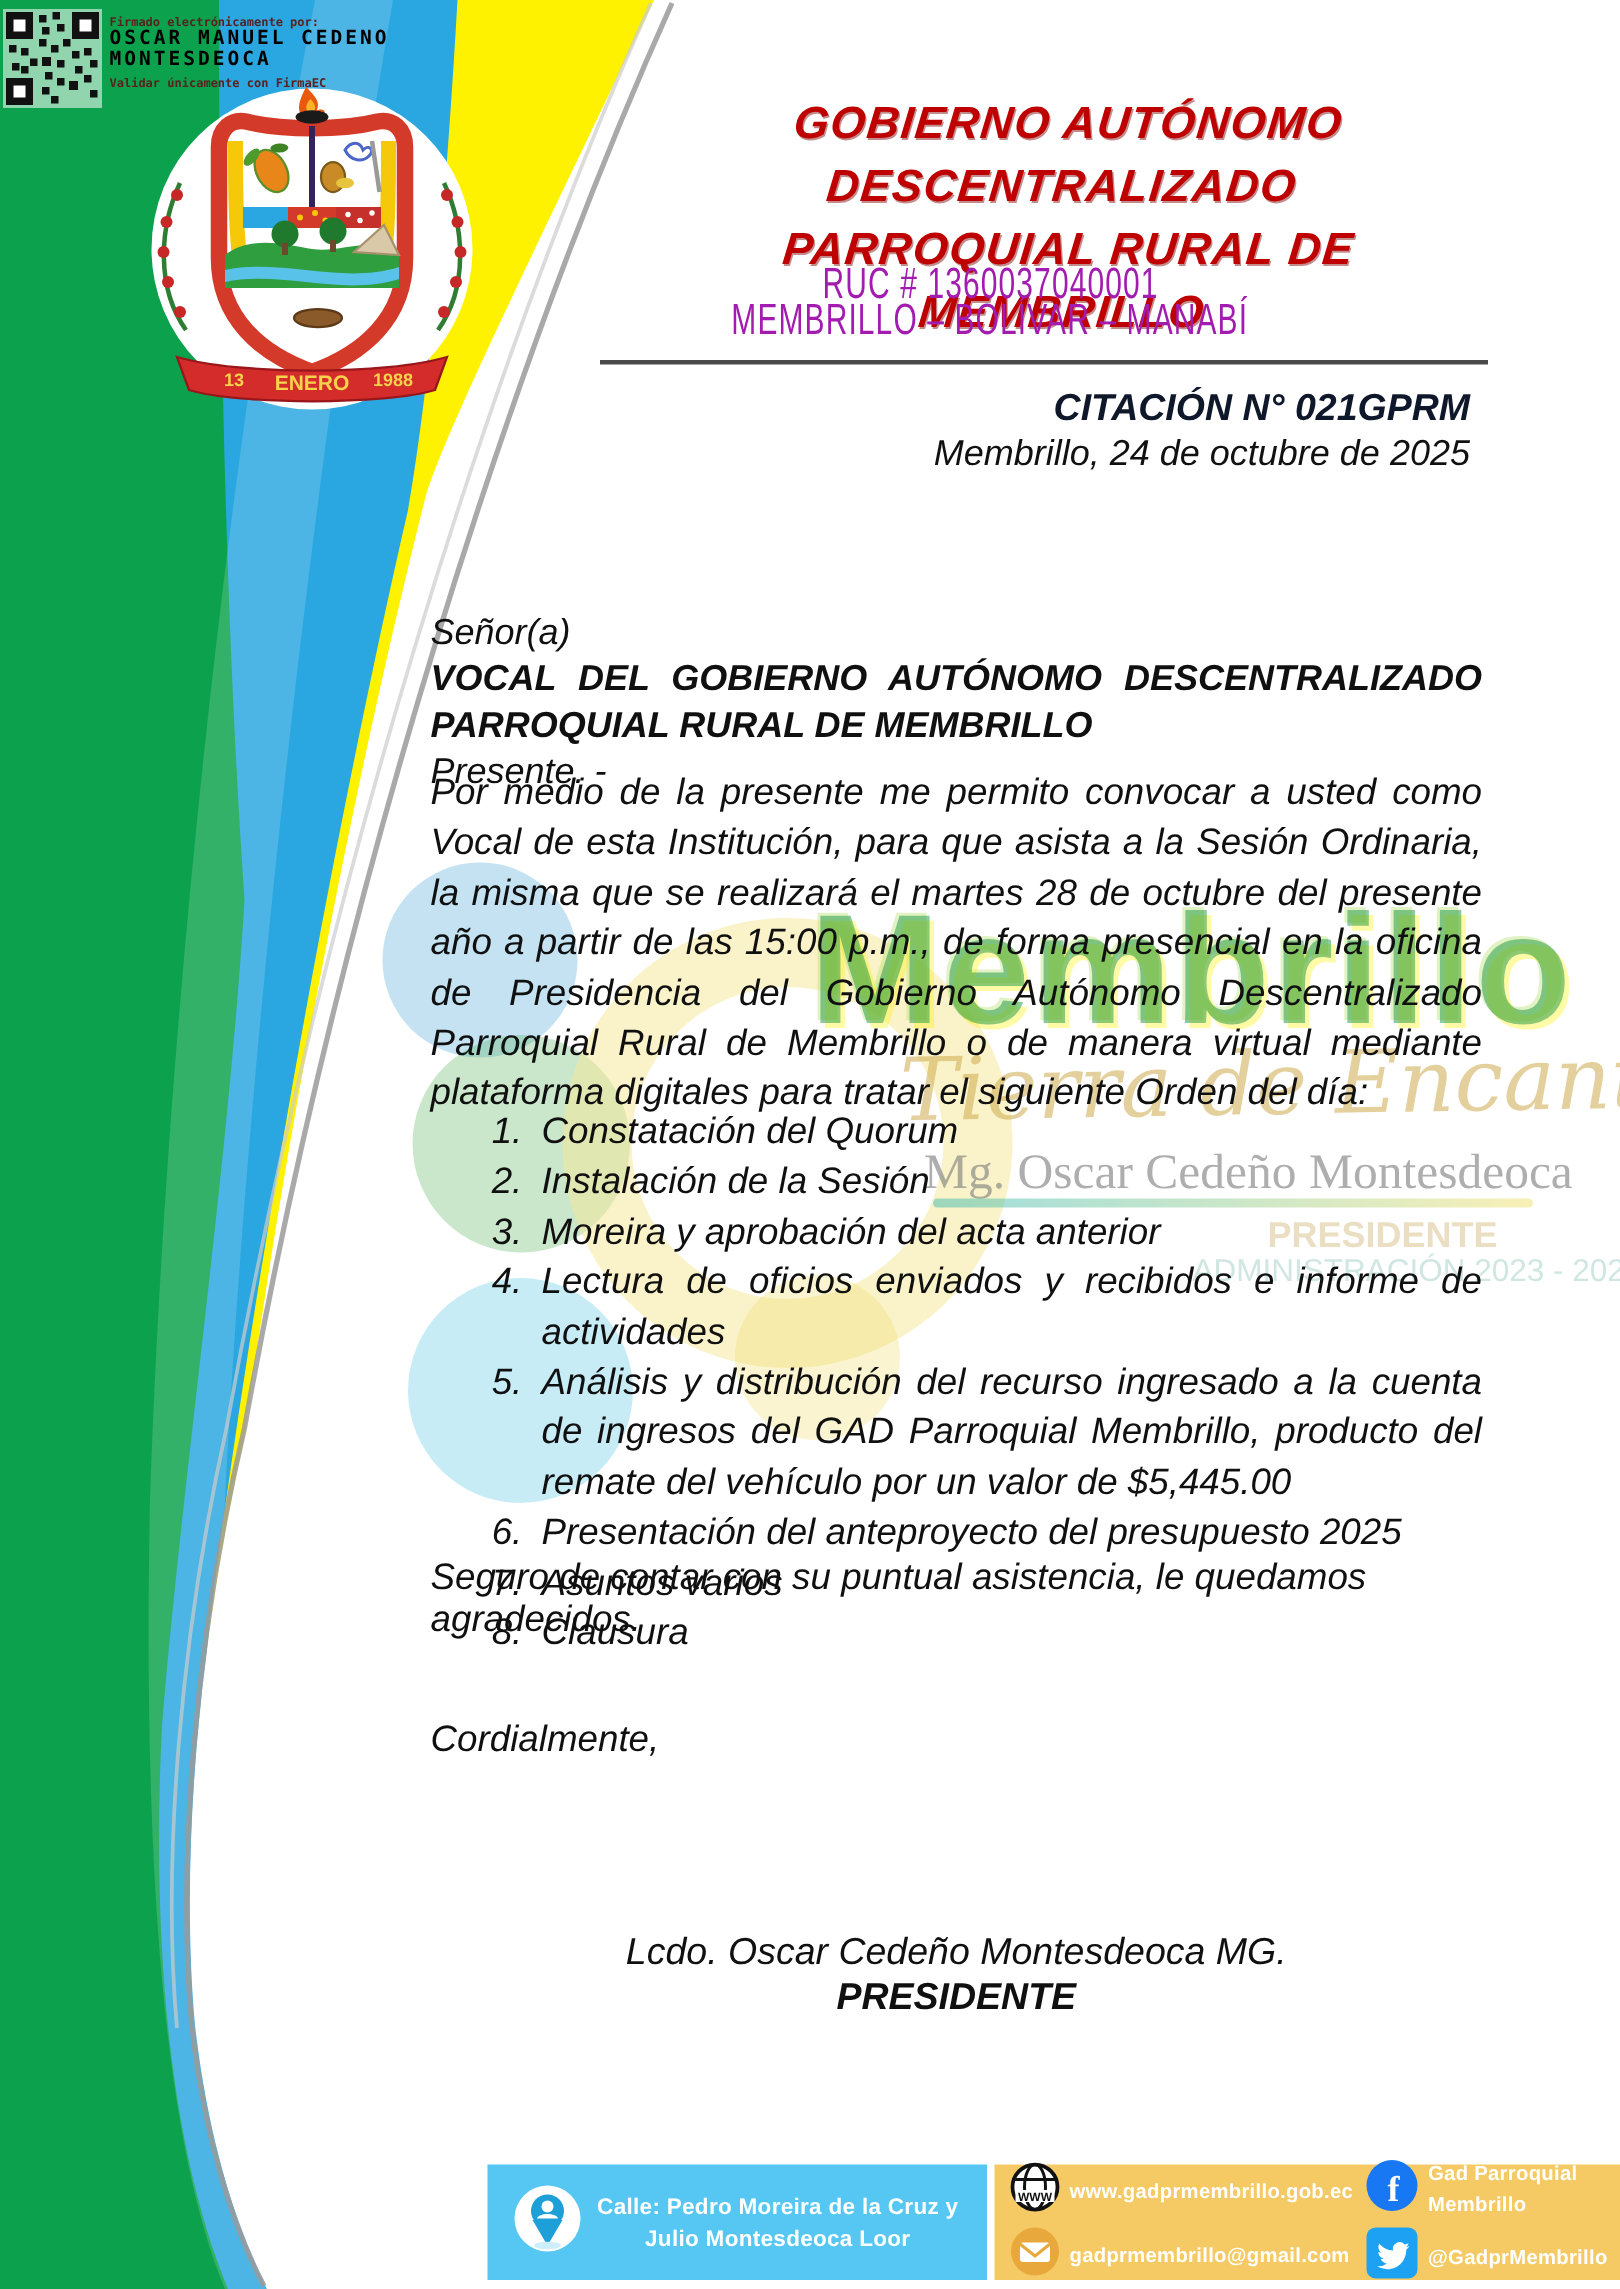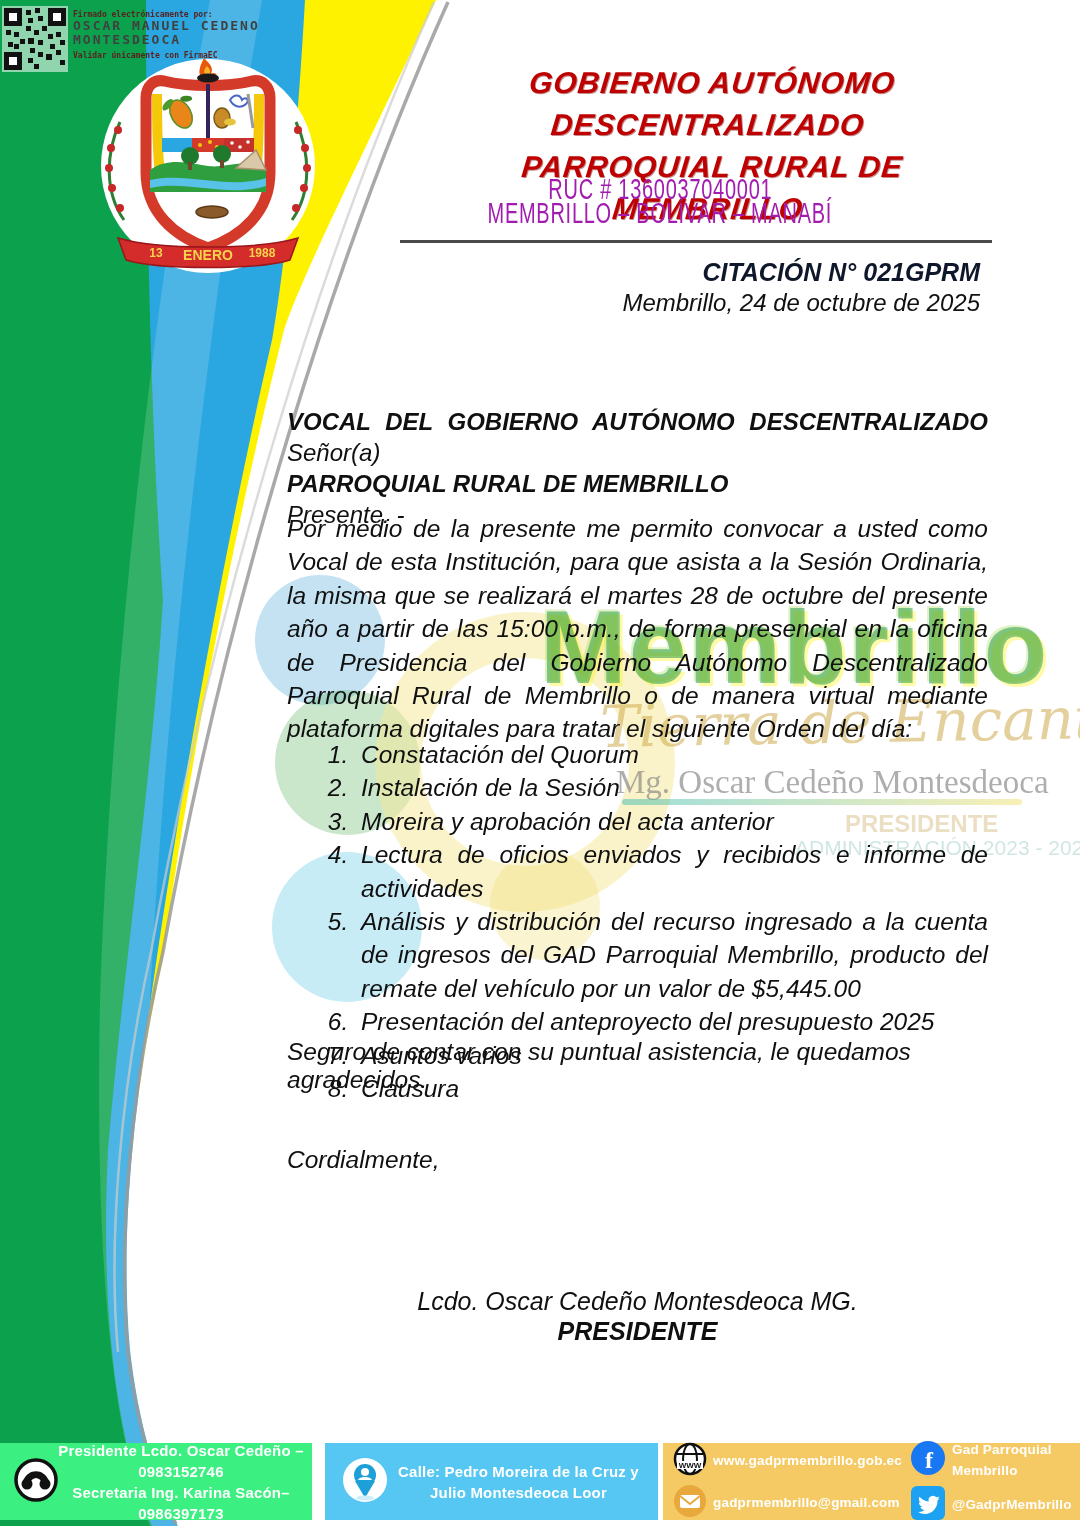--- a/index.html
+++ b/index.html
@@ -4,21 +4,21 @@
 <style>
   html,body{margin:0;padding:0;background:#e8e8e8;}
   .page{position:relative;width:1080px;height:1526px;background:#fff;overflow:hidden;
         font-family:"Liberation Sans",sans-serif;}
   .bg-svg{position:absolute;left:0;top:0;z-index:0;}
   
   .stamp{position:absolute;left:2px;top:6px;z-index:5;display:flex;}
   .stamp-text{margin-left:5px;padding-top:4px;}
   .stamp-tiny{font-family:"DejaVu Sans Mono",monospace;font-size:8px;color:#5a1f1f;font-weight:bold;}
   .stamp-name{font-family:"DejaVu Sans Mono",monospace;font-size:13px;line-height:14px;
-              letter-spacing:2px;color:#404040;font-weight:bold;}
+              letter-spacing:2px;color:#000000;font-weight:bold;}
   
   .crest{position:absolute;left:98px;top:52px;z-index:4;}
   .title-block{position:absolute;left:420px;top:62px;width:580px;text-align:center;z-index:4;}
   .title-line{font-size:30px;font-weight:bold;font-style:italic;color:#BE0000;
               transform:skewX(-6deg);letter-spacing:1px;line-height:42px;
               text-shadow:1px 1px 0 rgba(122,0,0,.45);}
   .hdr-cond{position:absolute;left:420px;width:480px;text-align:center;z-index:4;color:#a21caf;}
   .hdr-cond span{display:inline-block;transform:scale(0.74,1.08);transform-origin:center;
                  font-size:27px;letter-spacing:1px;white-space:nowrap;}
   .hdr-rule{position:absolute;left:400px;top:240px;width:592px;height:0;
@@ -231,22 +231,22 @@
     <span>MEMBRILLO – BOLÍVAR – MANABÍ</span>
   </div>
   <div class="hdr-rule"></div>
 
   <div class="cit-block">
     <div class="cit-num">CITACIÓN N° 021GPRM</div>
     <div class="cit-date">Membrillo, 24 de octubre de 2025</div>
   </div>
 
   <div class="letter recip" style="position:absolute;">
+    <div class="it">Señor(a)</div>
     <div class="it bold-line spread">VOCAL DEL GOBIERNO AUTÓNOMO DESCENTRALIZADO</div>
-    <div class="it">Señor(a)</div>
     <div class="it bold-line">PARROQUIAL RURAL DE MEMBRILLO</div>
     <div class="it">Presente. -</div>
   </div>
 
   <div class="letter para it" style="position:absolute;">Por medio de la presente me permito convocar a usted como Vocal de esta Institución, para que asista a la Sesión Ordinaria, la misma que se realizará el martes 28 de octubre del presente año a partir de las 15:00 p.m., de forma presencial en la oficina de Presidencia del Gobierno Autónomo Descentralizado Parroquial Rural de Membrillo o de manera virtual mediante plataforma digitales para tratar el siguiente Orden del día:</div>
 
   <div class="letter agenda it" style="position:absolute;">
     <ol>
         <li>Constatación del Quorum</li>
         <li>Instalación de la Sesión</li>
@@ -262,34 +262,20 @@
   <div class="letter farewell it" style="position:absolute;">Cordialmente,</div>
   <div class="letter closing it" style="position:absolute;">Seguro de contar con su puntual asistencia, le quedamos agradecidos.</div>
 
   <div class="letter sig" style="position:absolute;">
     <div class="it">Lcdo. Oscar Cedeño Montesdeoca MG.</div>
     <div class="it sig-title">PRESIDENTE</div>
   </div>
 
   <div class="footer">
 
-    <div class="fsec fsec-green">
-      <div class="ficon" style="margin-left:14px;">
-        <svg width="44" height="44" viewBox="0 0 44 44">
-          <circle cx="22" cy="22" r="20" fill="#ffffff" stroke="#111" stroke-width="3.5"></circle>
-          <circle cx="13" cy="26" r="5.5" fill="#111"></circle>
-            <circle cx="31" cy="26" r="5.5" fill="#111"></circle>
-          <path d="M9,23 C14,10 30,10 35,23 L29,26 C25,18 19,18 15,26 Z" fill="#111"></path>
-        </svg>
-      </div>
-      <div class="ftext fcenter" style="margin-right:8px;">
-        <div>Presidente Lcdo. Oscar Cedeño – 0983152746</div>
-        <div>Secretaria Ing. Karina Sacón– 0986397173</div>
-      </div>
-    </div>
 
     <div class="fsec fsec-cyan">
       <div class="ficon" style="margin-left:16px;">
         <svg width="48" height="48" viewBox="0 0 48 48">
           <circle cx="24" cy="24" r="22" fill="#ffffff"></circle>
           <circle cx="24" cy="19" r="11" fill="#1D9FD8"></circle>
           <path d="M14,25 L34,25 L24,42 Z" fill="#1D9FD8"></path>
           <circle cx="24" cy="16" r="4" fill="#ffffff"></circle>
           <path d="M17,24 C18,20 30,20 31,24 Z" fill="#ffffff"></path>
           <ellipse cx="24" cy="42" rx="9" ry="2.5" fill="#cfeefb"></ellipse>

